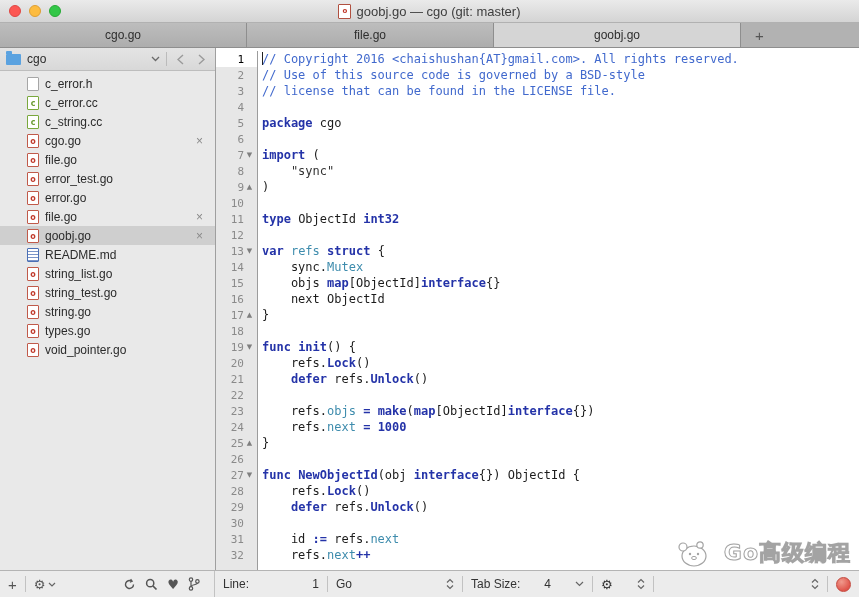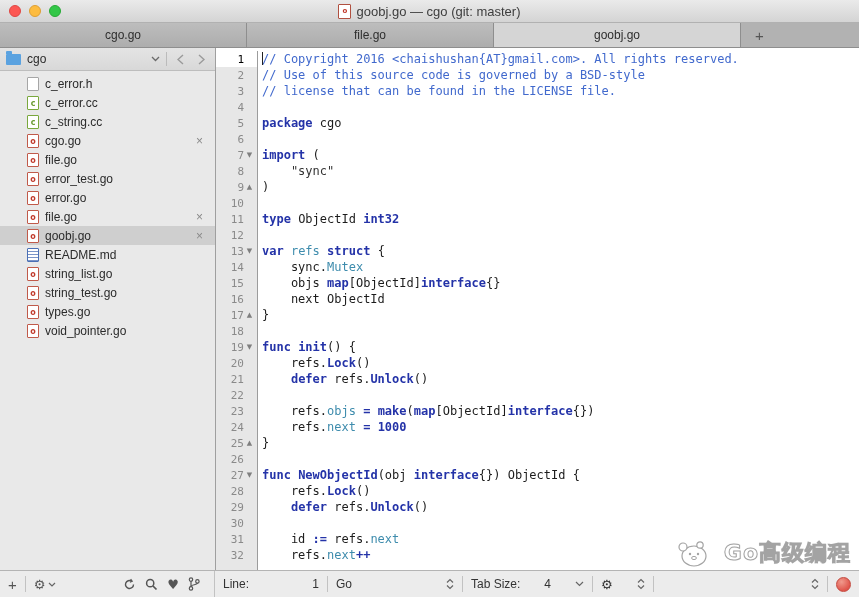--- a/index.html
+++ b/index.html
@@ -180,20 +180,24 @@
             <span class="ficon md"></span>
             <span class="fname">README.md</span>
           </div>
           <div class="file-row">
             <span class="ficon go"></span>
             <span class="fname">string_list.go</span>
           </div>
           <div class="file-row">
             <span class="ficon go"></span>
             <span class="fname">string_test.go</span>
+          </div>
+          <div class="file-row">
+            <span class="ficon go"></span>
+            <span class="fname">string.go</span>
           </div>
           <div class="file-row">
             <span class="ficon go"></span>
             <span class="fname">types.go</span>
           </div>
           <div class="file-row">
             <span class="ficon go"></span>
             <span class="fname">void_pointer.go</span>
           </div>
         </div>

